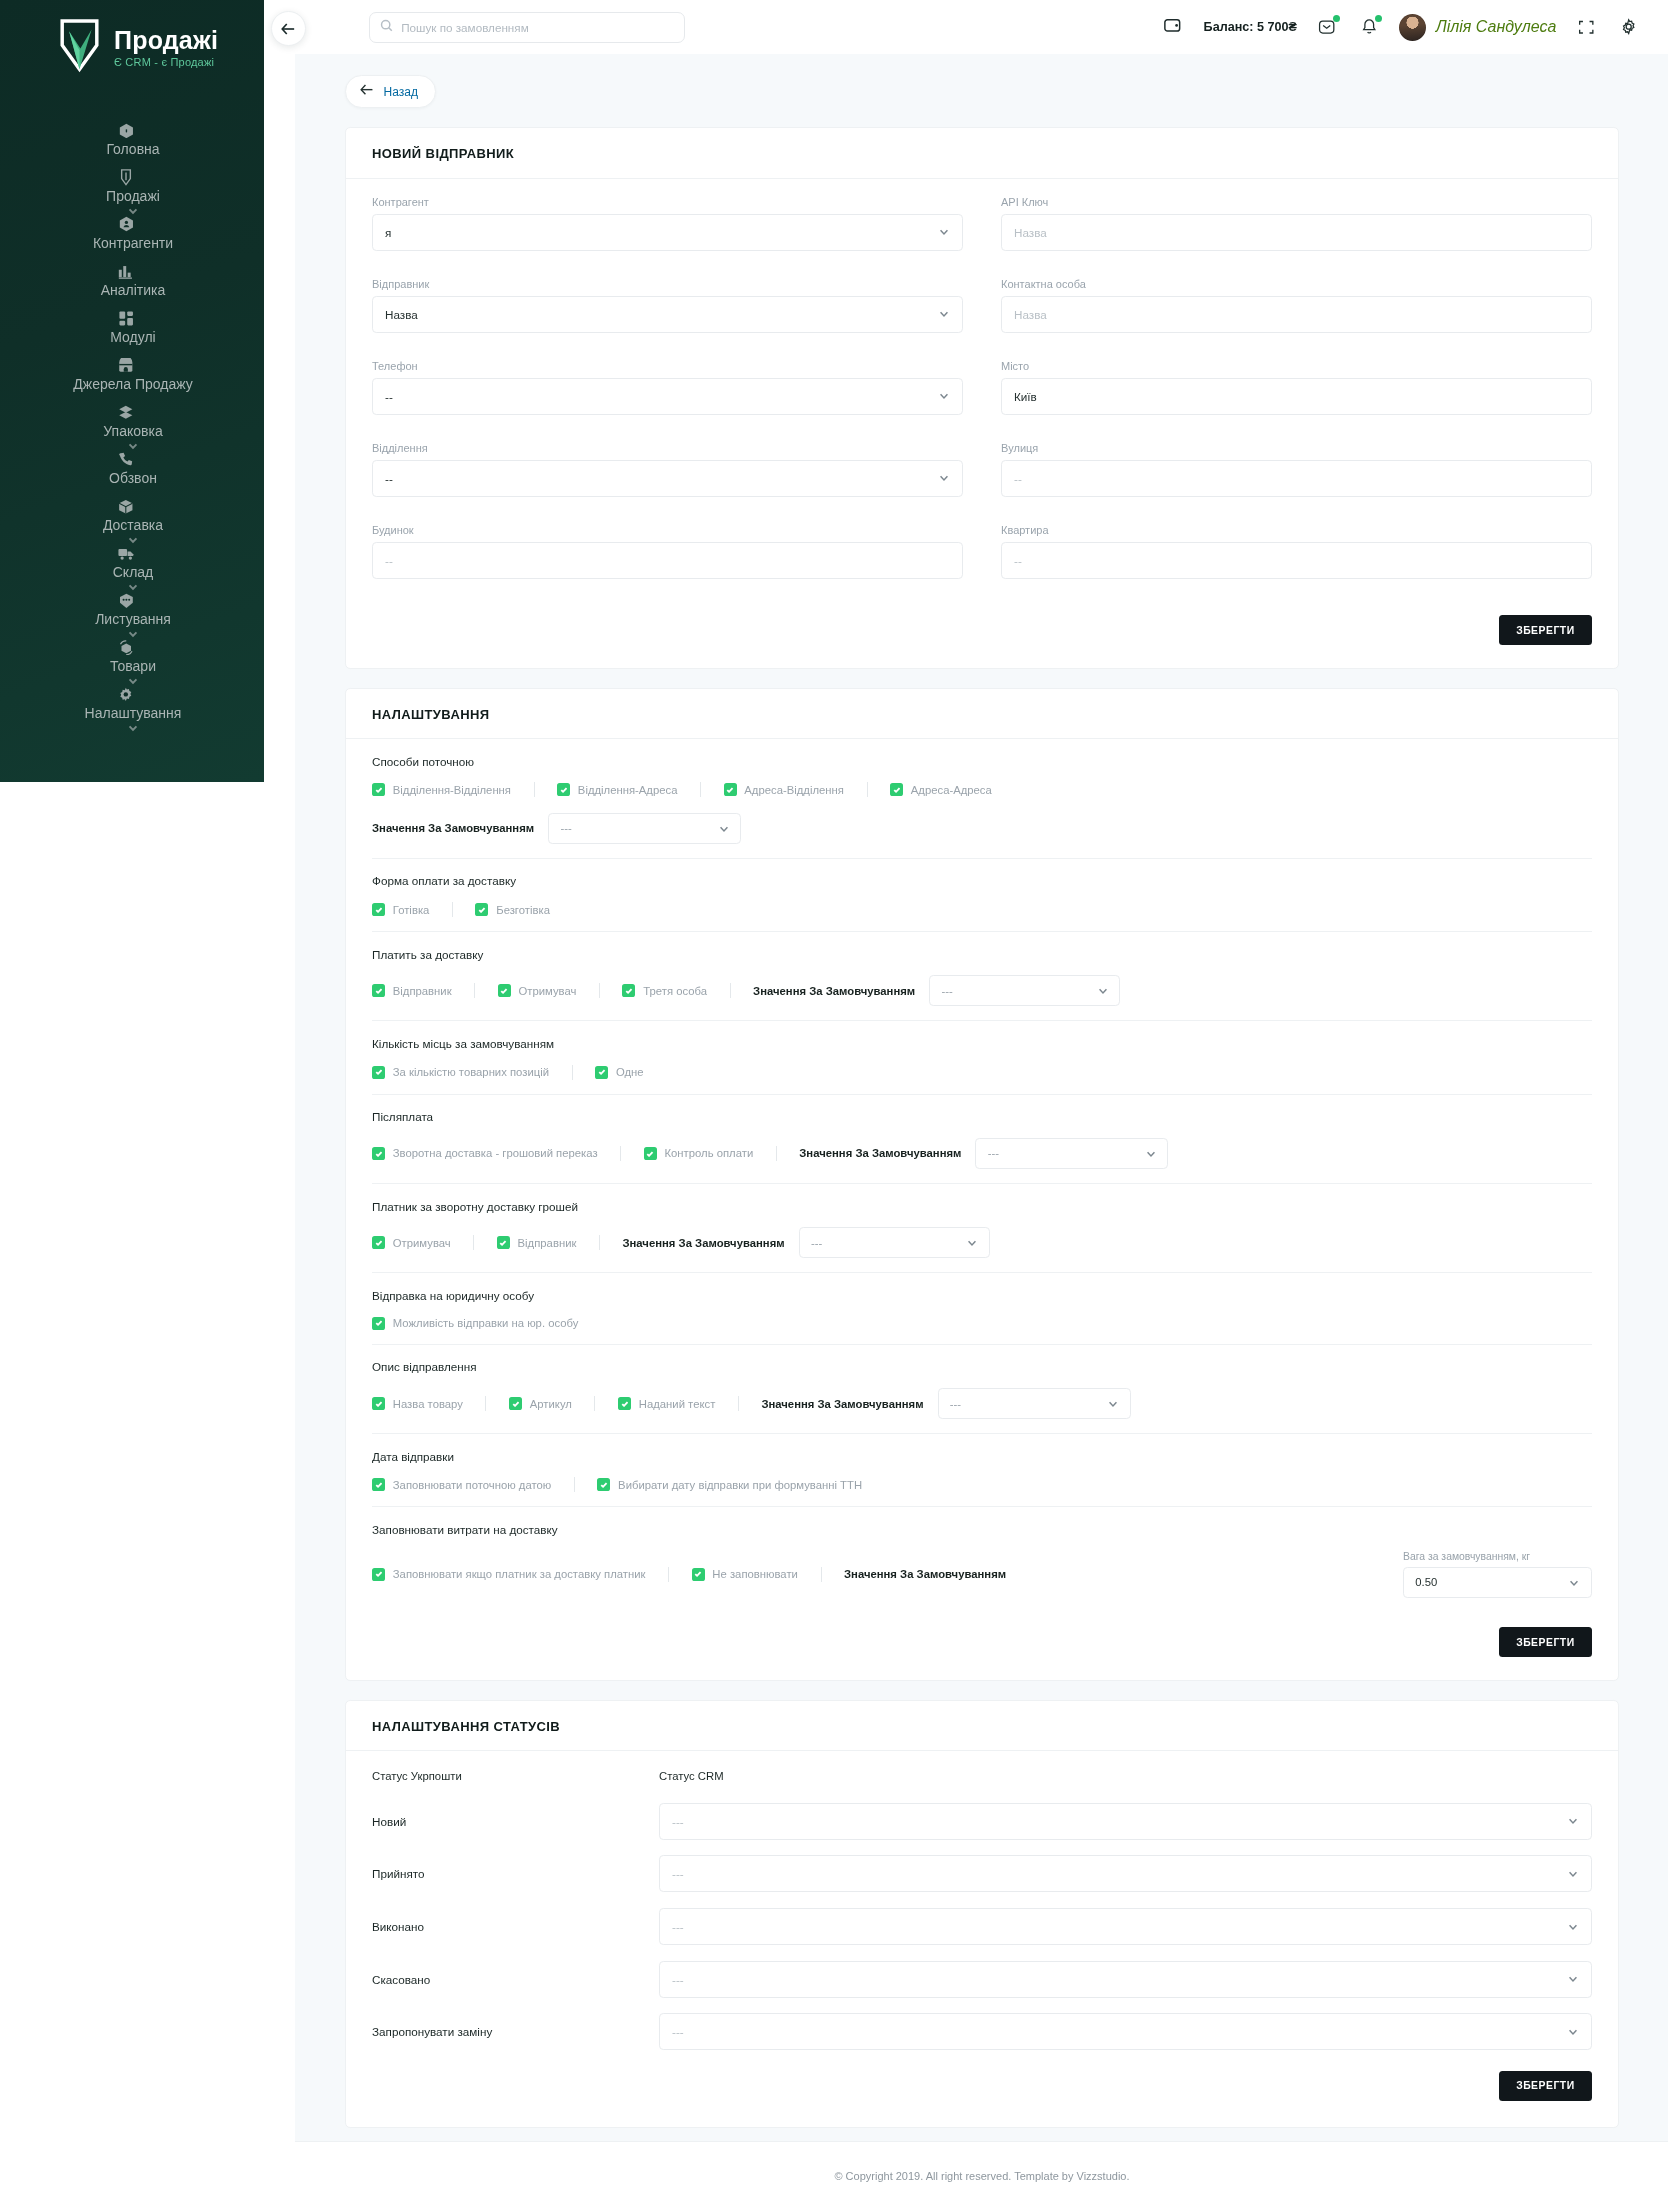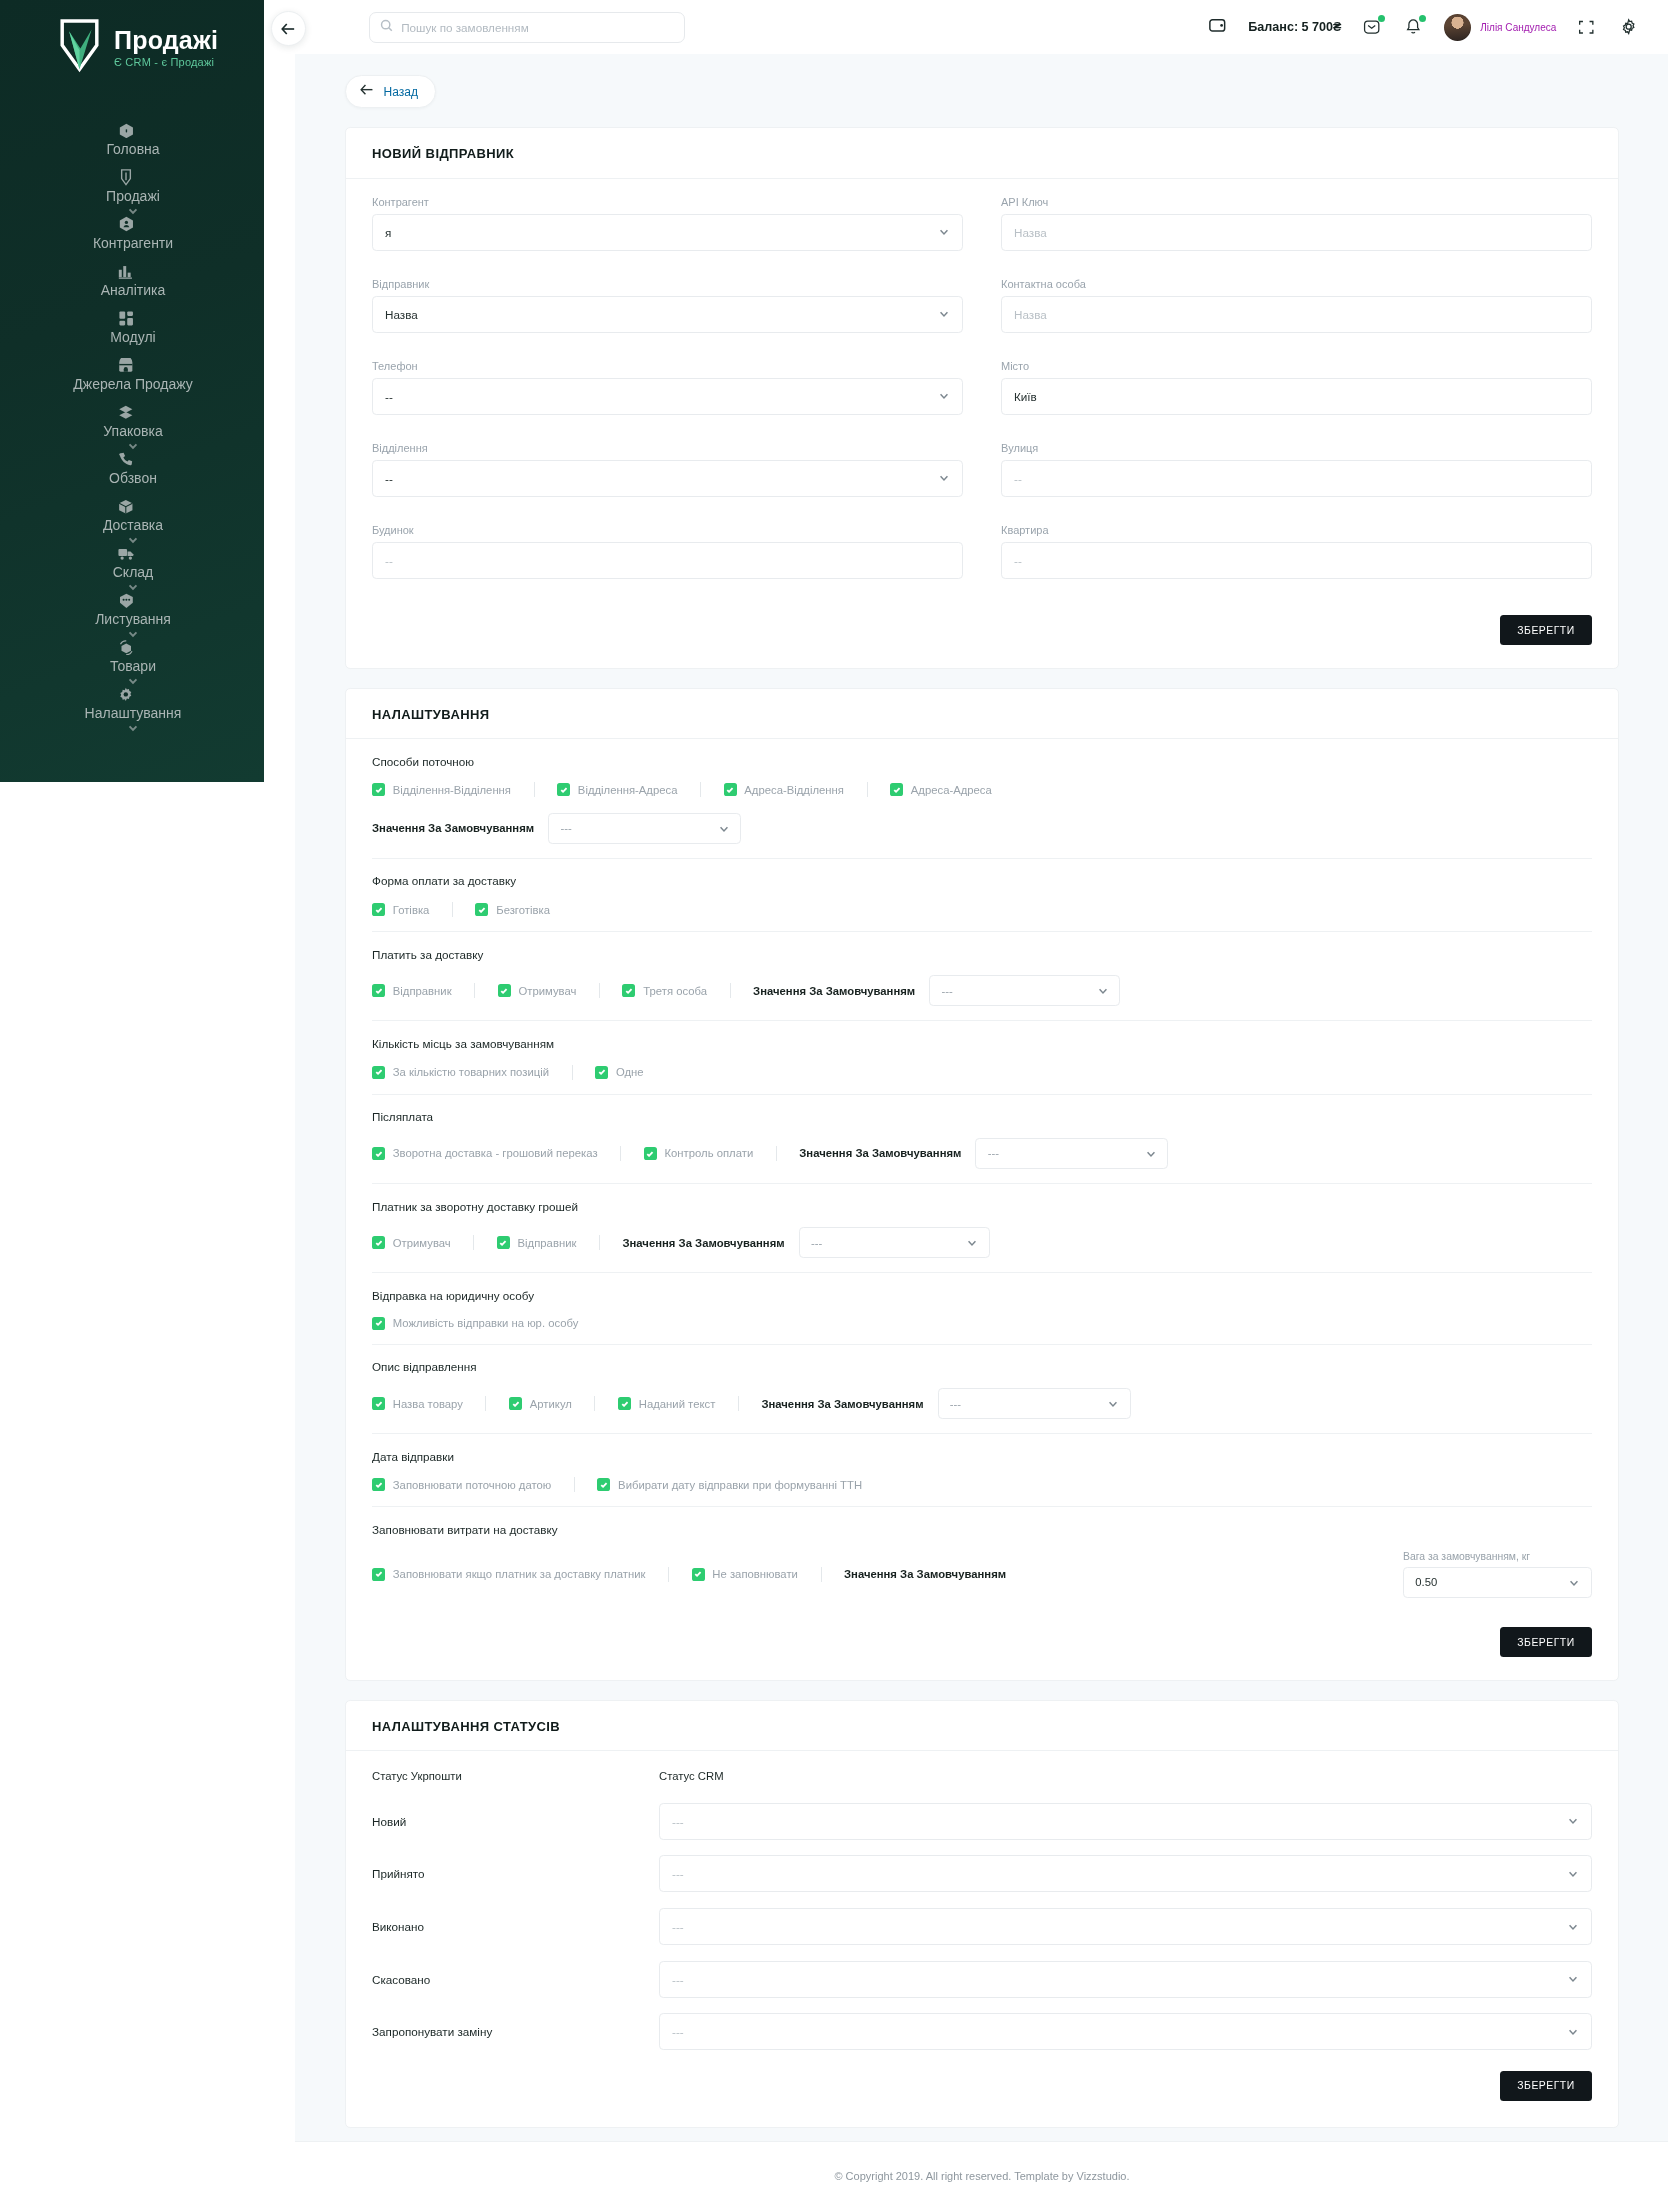--- a/index.html
+++ b/index.html
@@ -79,21 +79,21 @@
   .balance-text { font-size: 12.6px; font-weight: 700; color: #14201f; white-space: nowrap; }
   .icon-btn { position: relative; width: 22.6px; height: 22.6px; display: flex; align-items: center; justify-content: center; cursor: pointer; }
   .icon-btn svg { stroke: #22302f; fill: none; stroke-width: 1.6; }
   .dot { position: absolute; top: -0.9px; right: -1.7px; width: 7px; height: 7px; border-radius: 50%; background: #25c16d; }
   .avatar {
     width: 27px; height: 27px; border-radius: 50%; overflow: hidden; flex: none;
     background: radial-gradient(circle at 50% 32%, #d9b291 0 26%, transparent 27%),
                 linear-gradient(175deg,#5c4433 0 40%, #2b2320 100%);
     box-shadow: inset 0 0 0 0.9px rgba(0,0,0,.08);
   }
-  .user-name { font-size: 10px; color: #a21caf; white-space: nowrap; cursor: pointer; }
+  .user-name { font-size: 16px; color: #4d7c0f; white-space: nowrap; cursor: pointer; font-style: italic; }
   .user-block { display: flex; align-items: center; gap: 9.6px; }
 
   
   #page {
     position: absolute; left: 295px; top: 54px; right: 0; bottom: 0;
     background: #f6f9fb;
     padding: 21px 50px 0 50px;
   }
 
   .back-btn {
@@ -127,21 +127,21 @@
   }
   .ctrl.input { cursor: text; }
   .ctrl .val { flex: 1; white-space: nowrap; overflow: hidden; text-overflow: ellipsis; }
   .ctrl .val.ph { color: #b9c0c6; }
   .ctrl .chev { width: 12px; height: 12px; flex: none; }
   .ctrl .chev svg { stroke: #7c878f; fill: none; stroke-width: 1.7; }
 
   .row-end { display: flex; justify-content: flex-end; margin-top: 9.6px; }
   .btn-save {
     background: #11171b; color: #fff; border: none; border-radius: 3.5px;
-    height: 29.5px; padding: 0 17.4px; font-size: 10.4px; font-weight: 400;
+    height: 29.5px; padding: 0 17.4px; font-size: 10.4px; font-weight: 700;
     letter-spacing: 0.5px; cursor: pointer; font-family: inherit;
   }
 
   
   .sgroup { border-bottom: 0.9px solid #eef1f3; padding: 15.6px 0 14px 0; }
   .sgroup:first-child { padding-top: 3.5px; }
   .sgroup.nb { border-bottom: none; }
   .sgroup-title { font-size: 11.7px; color: #1b2726; font-weight: 400; margin-bottom: 14.8px; }
   .opts { display: flex; align-items: center; flex-wrap: wrap; }
   .opt { display: flex; align-items: center; gap: 7.8px; cursor: pointer; }

